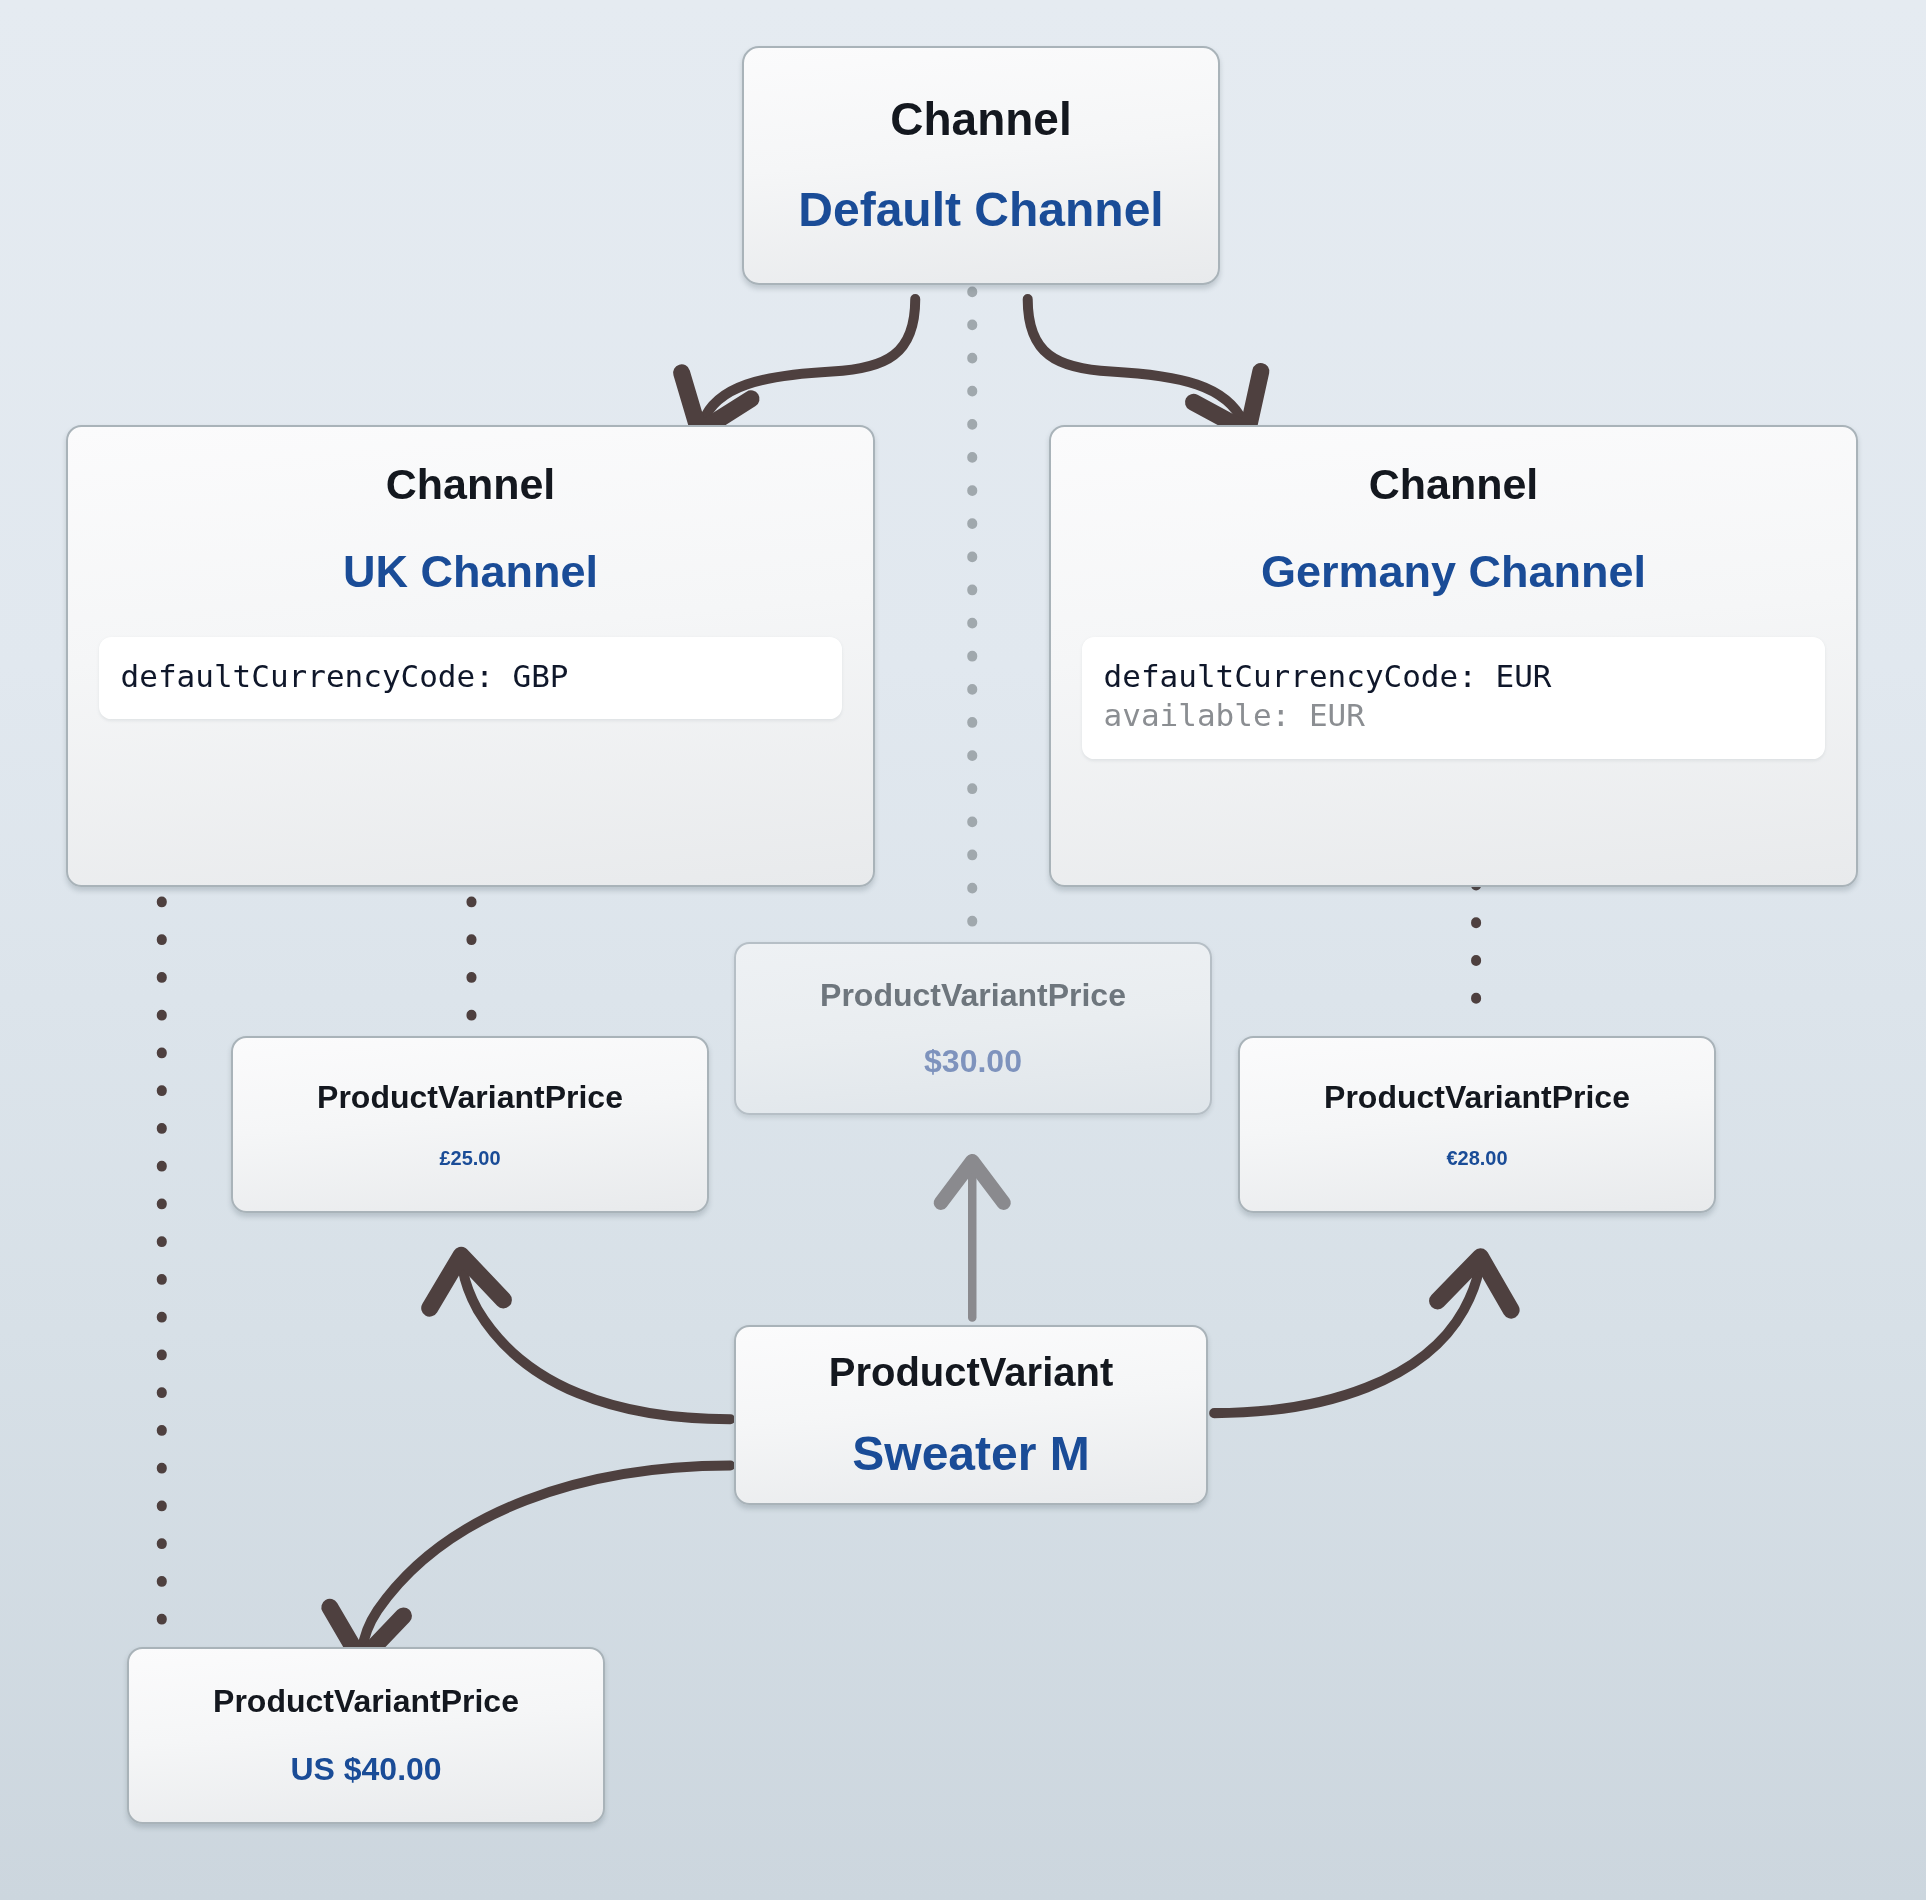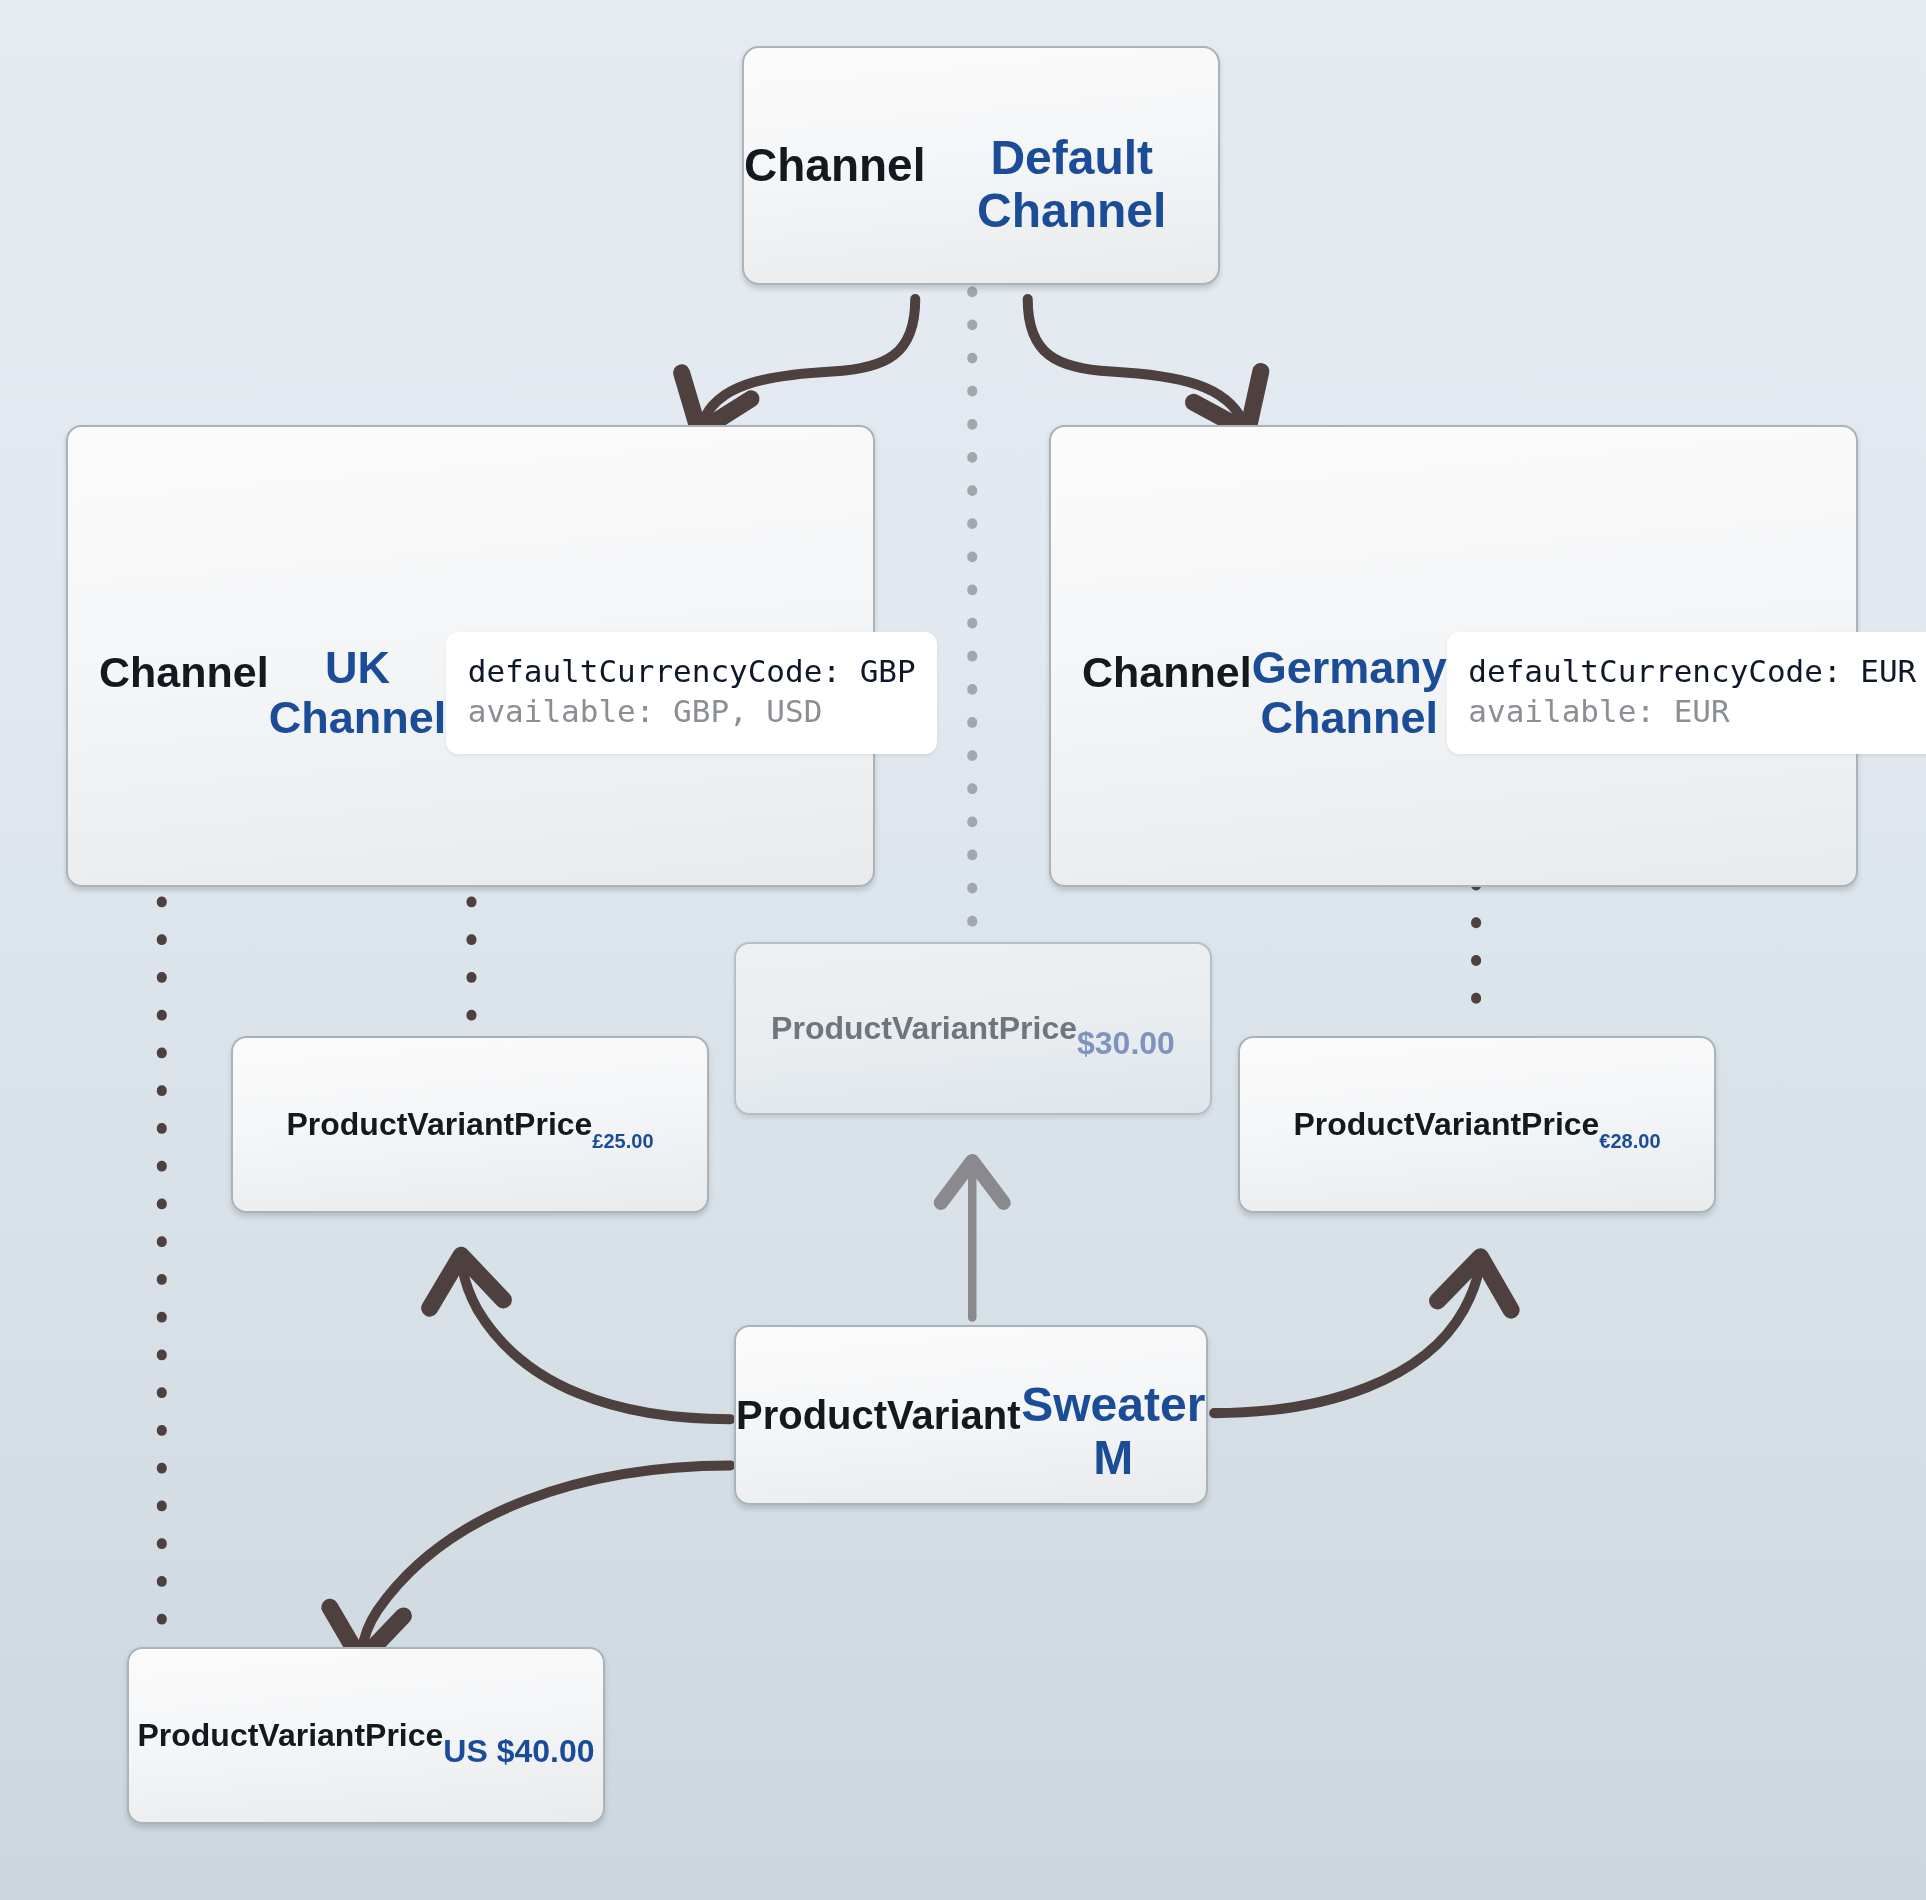--- a/index.html
+++ b/index.html
@@ -21,21 +21,21 @@
 
   
   .node {
     position: absolute;
     box-sizing: border-box;
     border: 2.3px solid #a9b3b9;
     border-radius: 15.4px;
     background: linear-gradient(175deg, #fbfbfc 0%, #f5f6f7 45%, #e8eaec 100%);
     box-shadow: 0 3.1px 5.4px rgba(70,85,95,0.22);
     display: flex;
-    flex-direction: row;
+    flex-direction: column;
     align-items: center;
   }
   .node .type {
     color: #14181f;
     font-weight: bold;
     text-shadow: 0.8px 0.8px 0 rgba(255,255,255,0.8);
     text-align: center;
     line-height: 1.1;
   }
   .node .name {
@@ -168,21 +168,20 @@
   <div class="node" id="node-default-channel">
     <div class="type">Channel</div>
     <div class="name">Default Channel</div>
   </div>
 
   <div class="node channel-card" id="node-uk-channel">
     <div class="type">Channel</div>
     <div class="name">UK Channel</div>
     <div class="props">
       <div class="line primary">defaultCurrencyCode: GBP</div>
-      <div class="line secondary">available: GBP, USD</div>
     </div>
   </div>
 
   <div class="node channel-card" id="node-de-channel">
     <div class="type">Channel</div>
     <div class="name">Germany Channel</div>
     <div class="props">
       <div class="line primary">defaultCurrencyCode: EUR</div>
       <div class="line secondary">available: EUR</div>
     </div>

